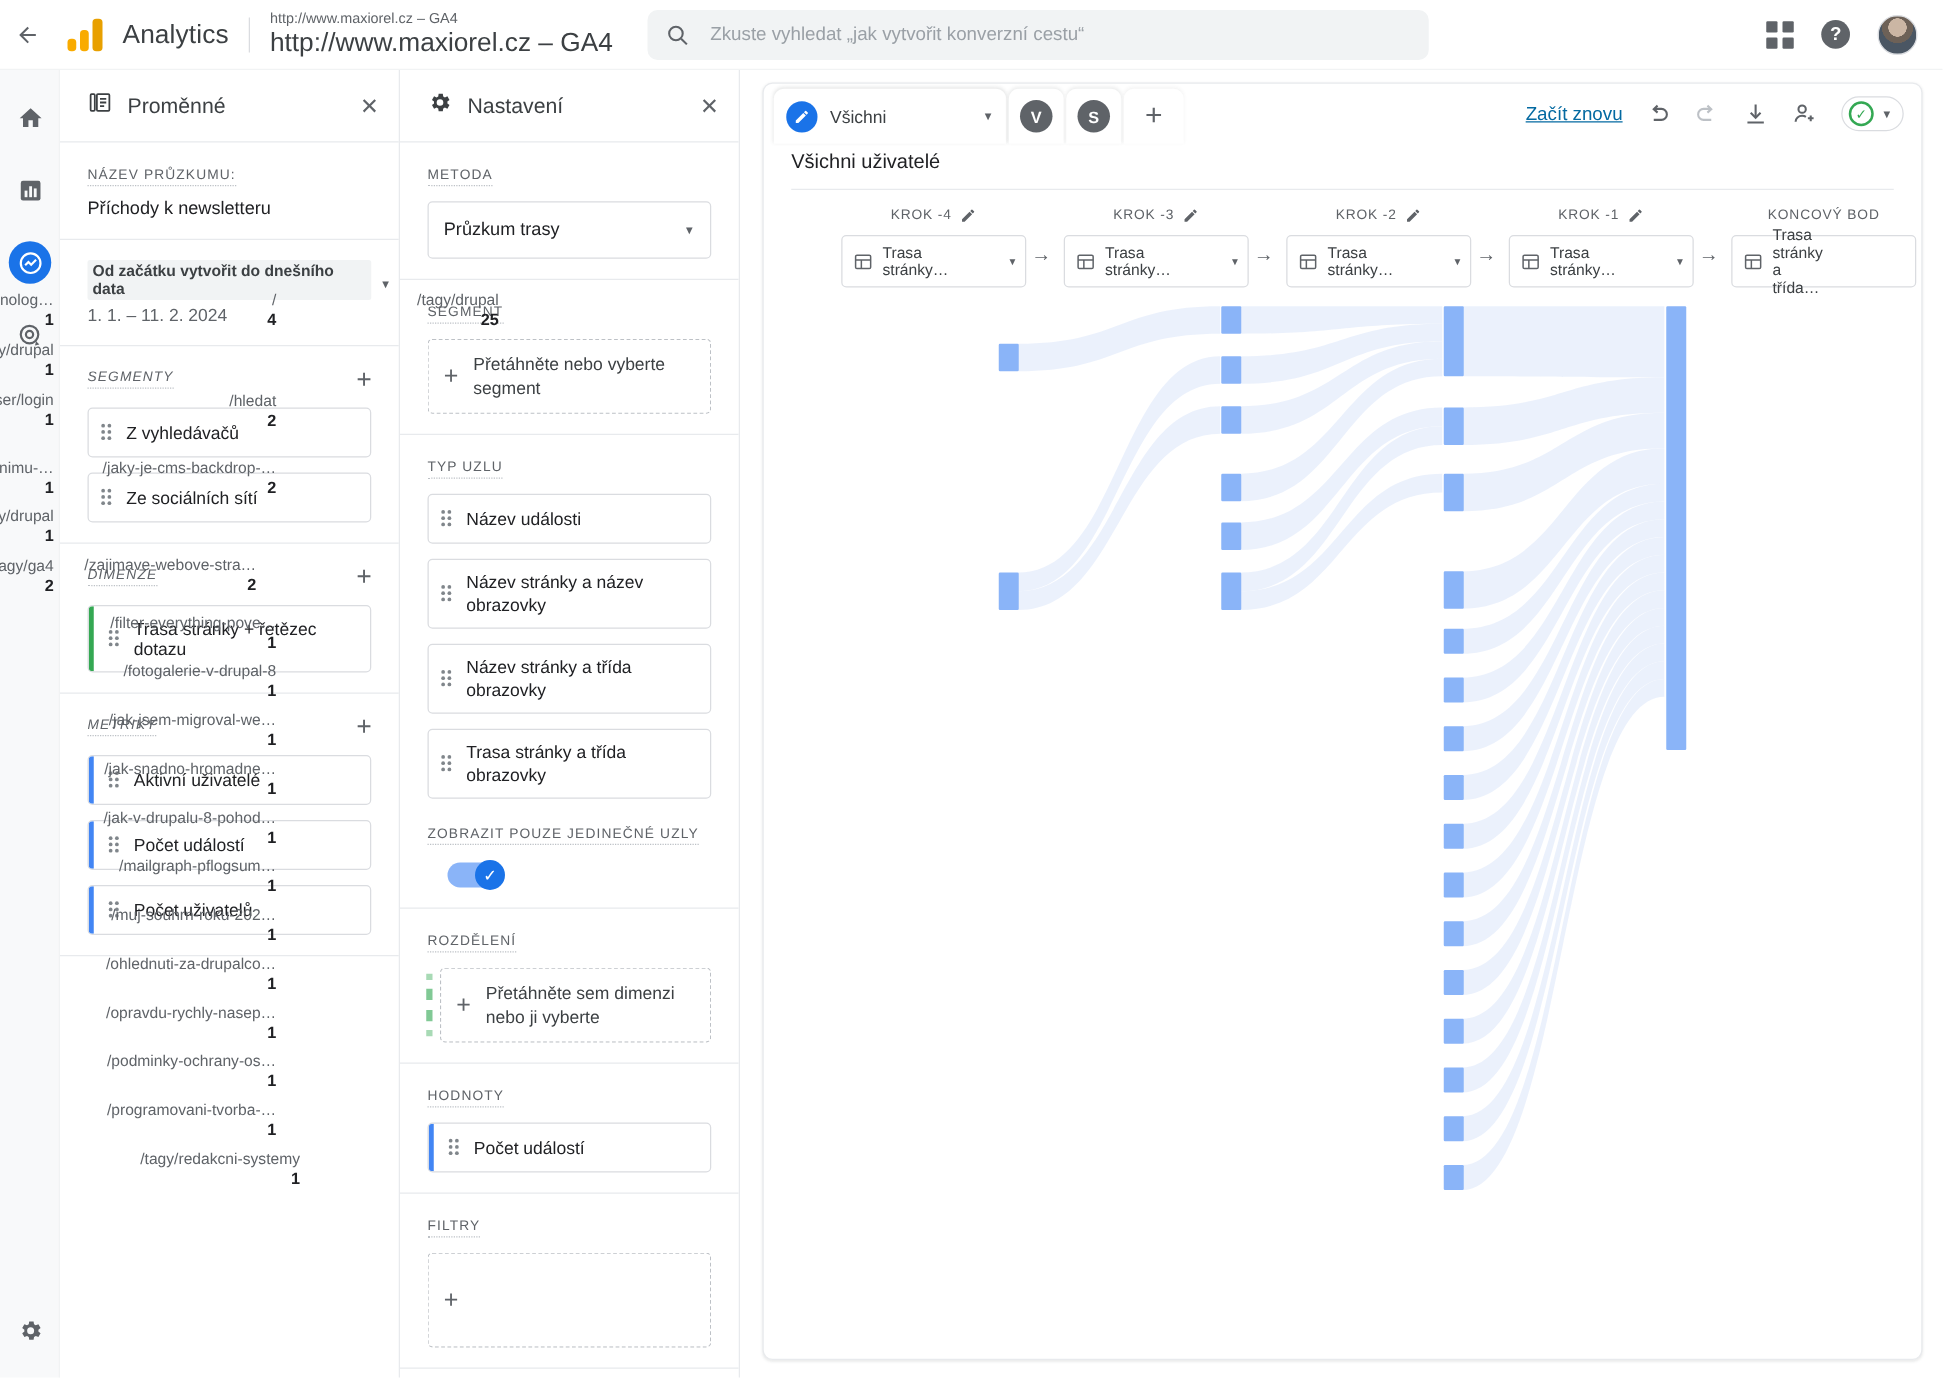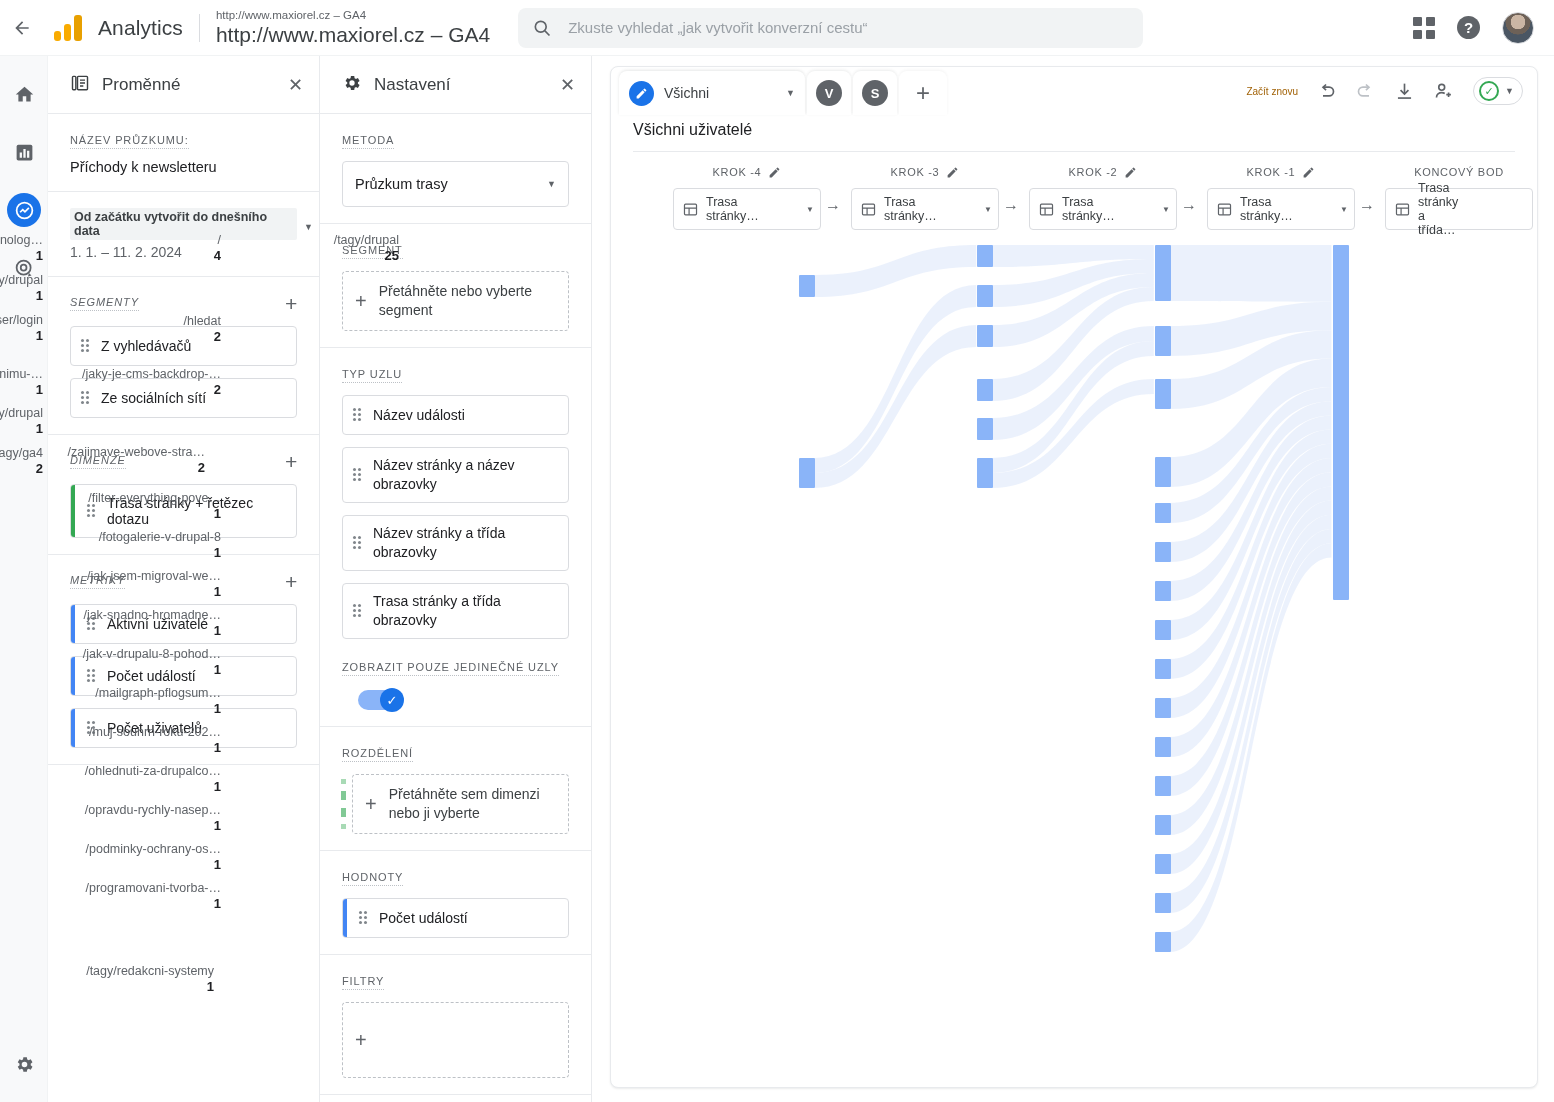--- a/index.html
+++ b/index.html
@@ -175,21 +175,21 @@
     display: flex; align-items: center; justify-content: center; font-size: 13px; font-weight: bold;
   }
   .tab-plus {
     height: 44px; width: 48px; display: flex; align-items: center; justify-content: center;
     font-size: 24px; color: #5f6368; font-weight: 300; cursor: pointer; margin-left: 2px;
     background:#fff; border-radius: 8px 8px 0 0; box-shadow: 0 -1px 3px rgba(60,64,67,.06);
   }
   .toolbar-right {
     position: absolute; right: 14px; top: 10px; display: flex; align-items: center; gap: 18px;
   }
-  .restart-link { color: #a16207; font-size: 10px; cursor: pointer; }
+  .restart-link { color: #0369a1; font-size: 15px; cursor: pointer; text-decoration: underline; }
   .tb-ic { color: #5f6368; cursor: pointer; display: flex; }
   .tb-ic.dim { color: #bdc1c6; }
   .share-pill {
     display: flex; align-items: center; gap: 6px; border: 1px solid #dadce0; border-radius: 14px;
     padding: 3px 8px 3px 5px; cursor: pointer;
   }
   .share-pill .ok {
     width: 20px; height: 20px; border-radius: 50%; border: 2px solid #34a853; color: #34a853;
     display: flex; align-items: center; justify-content: center; font-size: 11px;
   }
@@ -784,20 +784,20 @@
       <div class="node">
         <div class="bar" style="left: 544px; top: 616px; height: 20px;"></div>
         <div class="lab" style="right: 390px; top: 604px;"><span>/podminky-ochrany-os…</span><span class="val">1</span></div>
       </div>
       <div class="node">
         <div class="bar" style="left: 544px; top: 655px; height: 20px;"></div>
         <div class="lab" style="right: 390px; top: 643px;"><span>/programovani-tvorba-…</span><span class="val">1</span></div>
       </div>
       <div class="node">
         <div class="bar" style="left: 544px; top: 694px; height: 20px;"></div>
-        <div class="lab" style="right: 397px; top: 682px; margin-top: 44px;"><span>/tagy/redakcni-systemy</span><span class="val">1</span></div>
+        <div class="lab" style="right: 371px; top: 682px;"><span>/tagy/redakcni-systemy</span><span class="val">1</span></div>
       </div>
       <div class="node">
         <div class="bar" style="left: 722px; top: 7px; height: 355px;"></div>
         <div class="lab" style="right: 212px; top: -5px;"><span>/tagy/drupal</span><span class="val">25</span></div>
       </div>
     </div>
 </div>
 
 </body></html>

